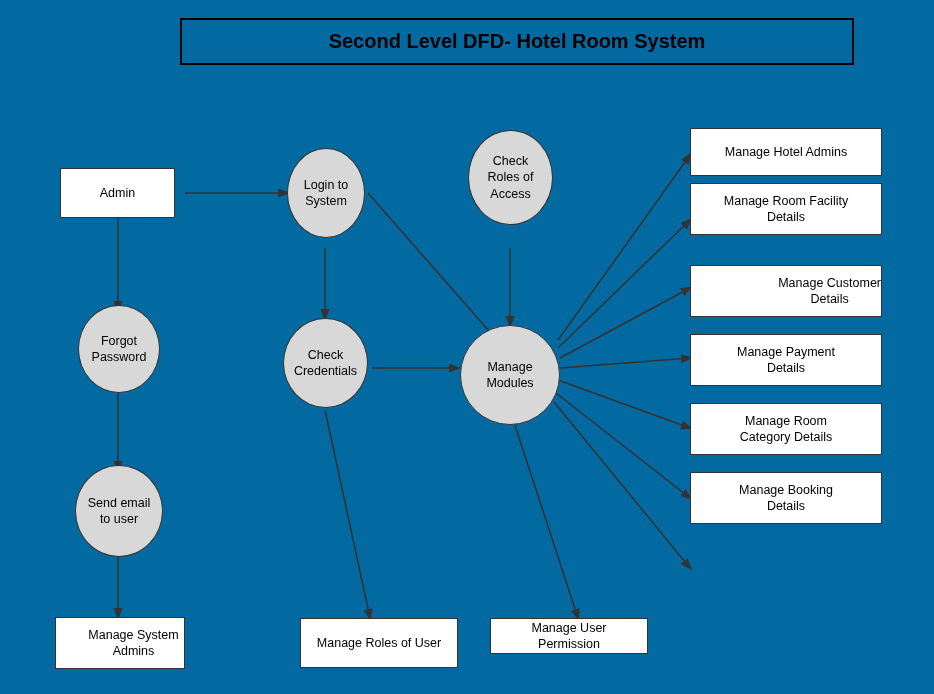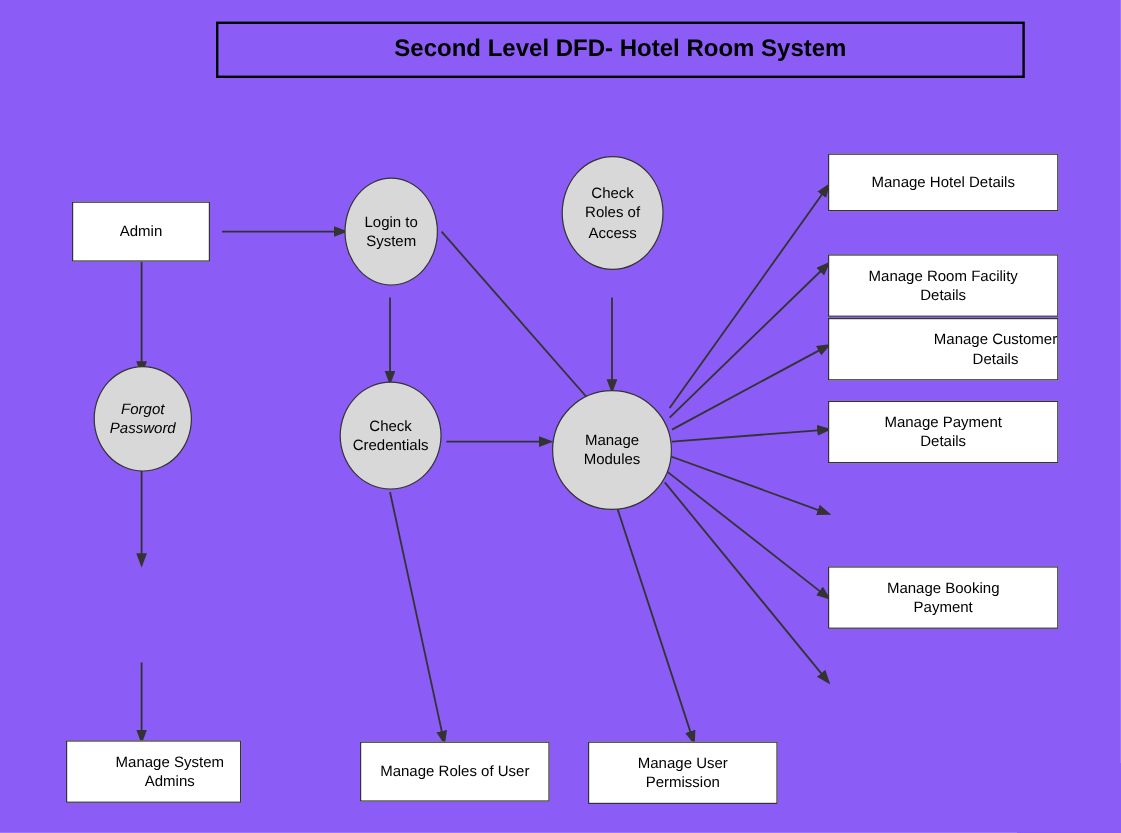--- a/index.html
+++ b/index.html
@@ -8,21 +8,21 @@
       font-family: Arial, sans-serif;
       width: 934px;
       height: 694px;
       overflow: hidden;
       position: relative;
     }
     .diagram-container {
       width: 934px;
       height: 694px;
       position: relative;
-      background: #8b5cf6;
+      background: #0369a1;
     }
     .title-box {
       position: absolute;
       top: 18px;
       left: 180px;
       right: 80px;
       border: 2px solid #000;
       text-align: center;
       padding: 10px 20px;
       font-size: 20px;
@@ -126,69 +126,77 @@
     <span style="white-space:pre-line;">Login to
 System</span>
   </div>
 
   <div class="circle-node" style="left:468px; top:130px; width:85px; height:95px;">
     <span style="white-space:pre-line;">Check
 Roles of
 Access</span>
   </div>
 
-  <div class="circle-node" style="left:78px; top:305px; width:82px; height:88px;font-style:italic;">
+  <div class="circle-node" style="left:78px; top:305px; width:82px; height:88px;">
     <span style="white-space:pre-line;">Forgot
 Password</span>
   </div>
 
   <div class="circle-node" style="left:283px; top:318px; width:85px; height:90px;">
     <span style="white-space:pre-line;">Check
 Credentials</span>
   </div>
 
   <div class="circle-node" style="left:460px; top:325px; width:100px; height:100px;justify-content:center;">
     <span style="white-space:pre-line;">Manage
 Modules</span>
   </div>
 
-
-  <div class="rect-node" style="left:55px; top:617px; width:146px; height:52px;padding-left:27px;">
+  <div class="circle-node" style="left:75px; top:465px; width:88px; height:92px;">
+    <span style="white-space:pre-line;">Send email
+to user</span>
+  </div>
+
+  <div class="rect-node" style="left:55px; top:617px; width:130px; height:52px;padding-left:27px;">
     <span style="white-space:pre-line;">Manage System
 Admins</span>
   </div>
 
   <div class="rect-node" style="left:280px; top:618px; width:158px; height:50px;margin-left:20px;">
     <span style="white-space:pre-line;">Manage Roles of User</span>
   </div>
 
-  <div class="rect-node" style="left:490px; top:618px; width:158px; height:52px;">
+  <div class="rect-node" style="left:490px; top:618px; width:158px; height:36px;">
     <span style="white-space:pre-line;">Manage User
 Permission</span>
   </div>
 
   <div class="rect-node" style="left:690px; top:128px; width:192px; height:48px;">
-    <span style="white-space:pre-line;">Manage Hotel Details</span>
-  </div>
-
-  <div class="rect-node" style="left:690px; top:212px; width:192px; height:52px;">
+    <span style="white-space:pre-line;">Manage Hotel Admins</span>
+  </div>
+
+  <div class="rect-node" style="left:690px; top:183px; width:192px; height:52px;">
     <span style="white-space:pre-line;">Manage Room Facility
 Details</span>
   </div>
 
   <div class="rect-node" style="left:690px; top:265px; width:192px; height:52px;justify-content:flex-end;">
     <span style="white-space:pre-line;">Manage Customer
 Details</span>
   </div>
 
   <div class="rect-node" style="left:690px; top:334px; width:192px; height:52px;">
     <span style="white-space:pre-line;">Manage Payment
 Details</span>
   </div>
 
+  <div class="rect-node" style="left:690px; top:403px; width:192px; height:52px;">
+    <span style="white-space:pre-line;">Manage Room
+Category Details</span>
+  </div>
 
   <div class="rect-node" style="left:690px; top:472px; width:192px; height:52px;">
     <span style="white-space:pre-line;">Manage Booking
-Payment</span>
+Details</span>
   </div>
 
 
 </div>
 
 </body></html>

